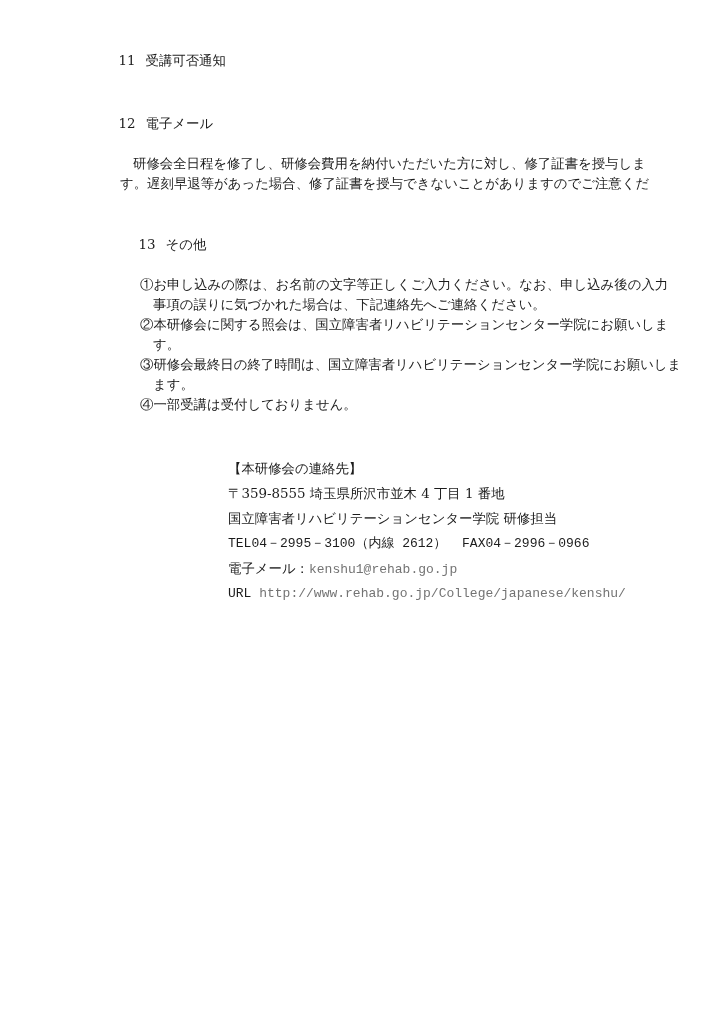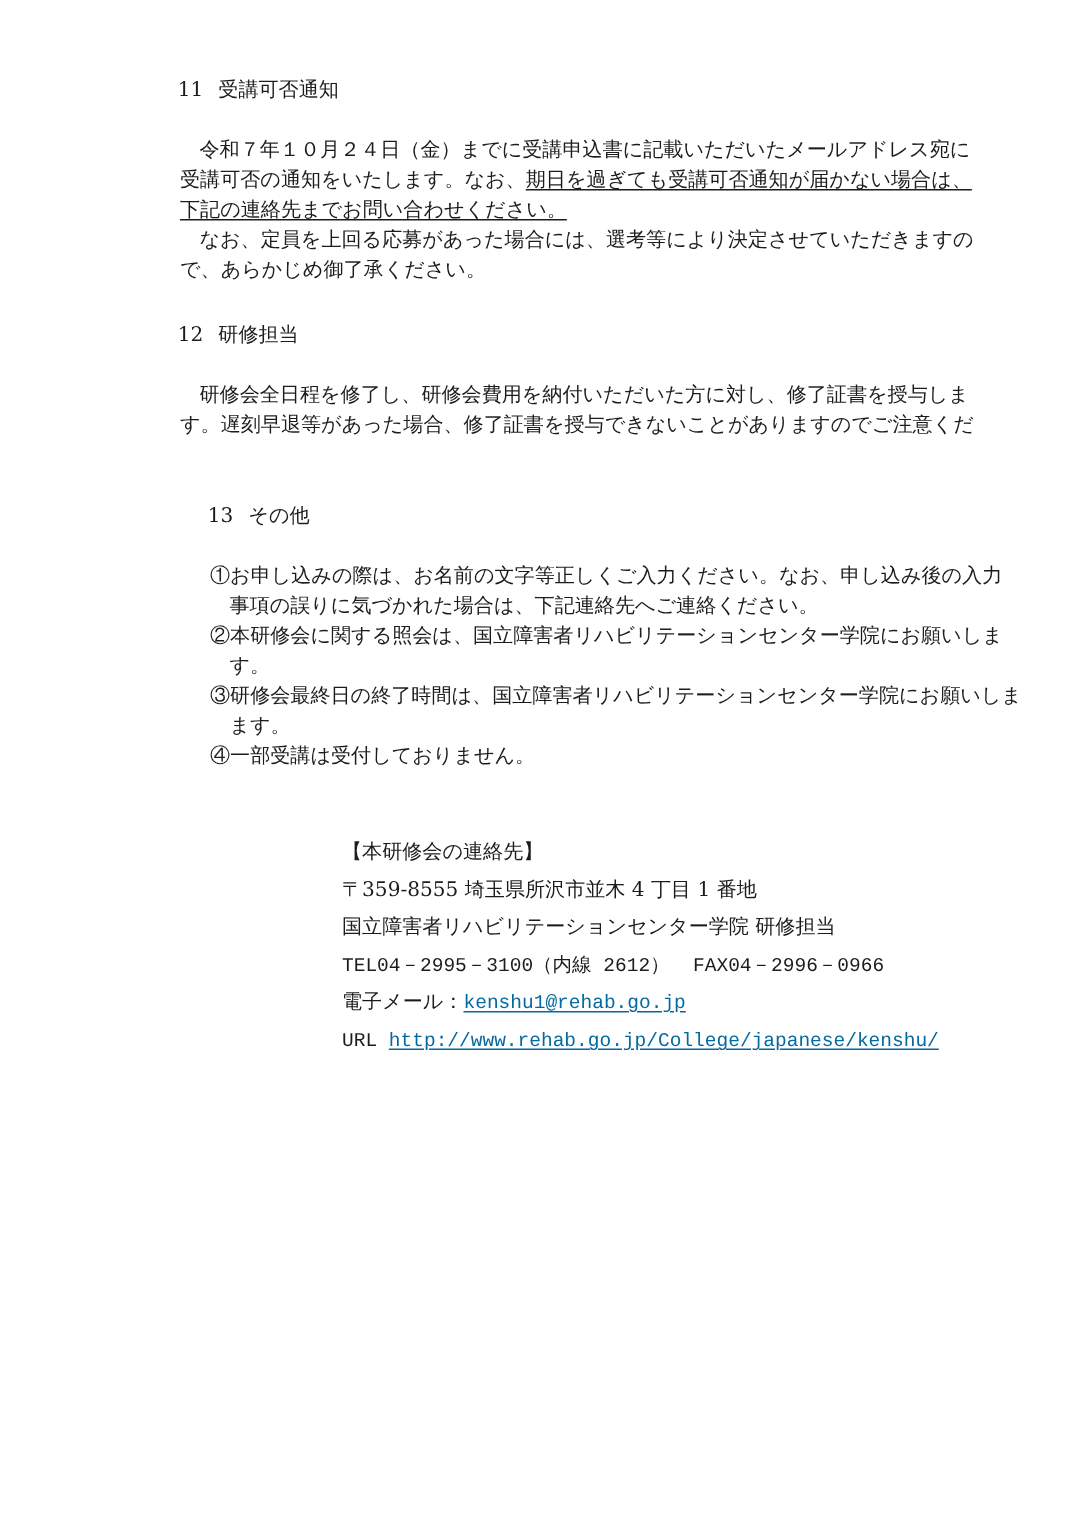--- a/index.html
+++ b/index.html
@@ -46,47 +46,39 @@
   }
   .ul {
     text-decoration: underline;
     text-underline-offset: 2px;
   }
   .mono {
     font-family: "Liberation Mono", "DejaVu Sans Mono", monospace;
     font-size: 13px;
   }
   a.plain-link {
-    color: #0369a1;
-    text-decoration: underline;
+    color: #737373;
     text-underline-offset: 2px;
     cursor: pointer;
   }
 </style>
 </head>
 <body>
 
 <div class="page">
 
   <section>
     <div class="sec-head">
       <span class="sec-num">11</span><span class="sec-title">受講可否通知</span>
     </div>
-    <div class="sec-body">
-      <div class="ln ind">令和７年１０月２４日（金）までに受講申込書に記載いただいたメールアドレス宛に</div>
-      <div class="ln"><span>受講可否の通知をいたします。なお、</span><span class="ul">期日を過ぎても受講可否通知が届かない場合は、</span></div>
-      <div class="ln"><span class="ul">下記の連絡先までお問い合わせください。</span></div>
-      <div class="ln ind">なお、定員を上回る応募があった場合には、選考等により決定させていただきますの</div>
-      <div class="ln">で、あらかじめ御了承ください。</div>
-    </div>
   </section>
 
   <section class="sec12">
     <div class="sec-head">
-      <span class="sec-num">12</span><span class="sec-title">研修担当</span>
+      <span class="sec-num">12</span><span class="sec-title">電子メール</span>
     </div>
     <div class="sec-body">
       <div class="ln ind">研修会全日程を修了し、研修会費用を納付いただいた方に対し、修了証書を授与しま</div>
       <div class="ln">す。遅刻早退等があった場合、修了証書を授与できないことがありますのでご注意くだ</div>
     </div>
   </section>
 
   <section class="sec13">
     <div class="sec-head">
       <span class="sec-num">13</span><span class="sec-title">その他</span>

